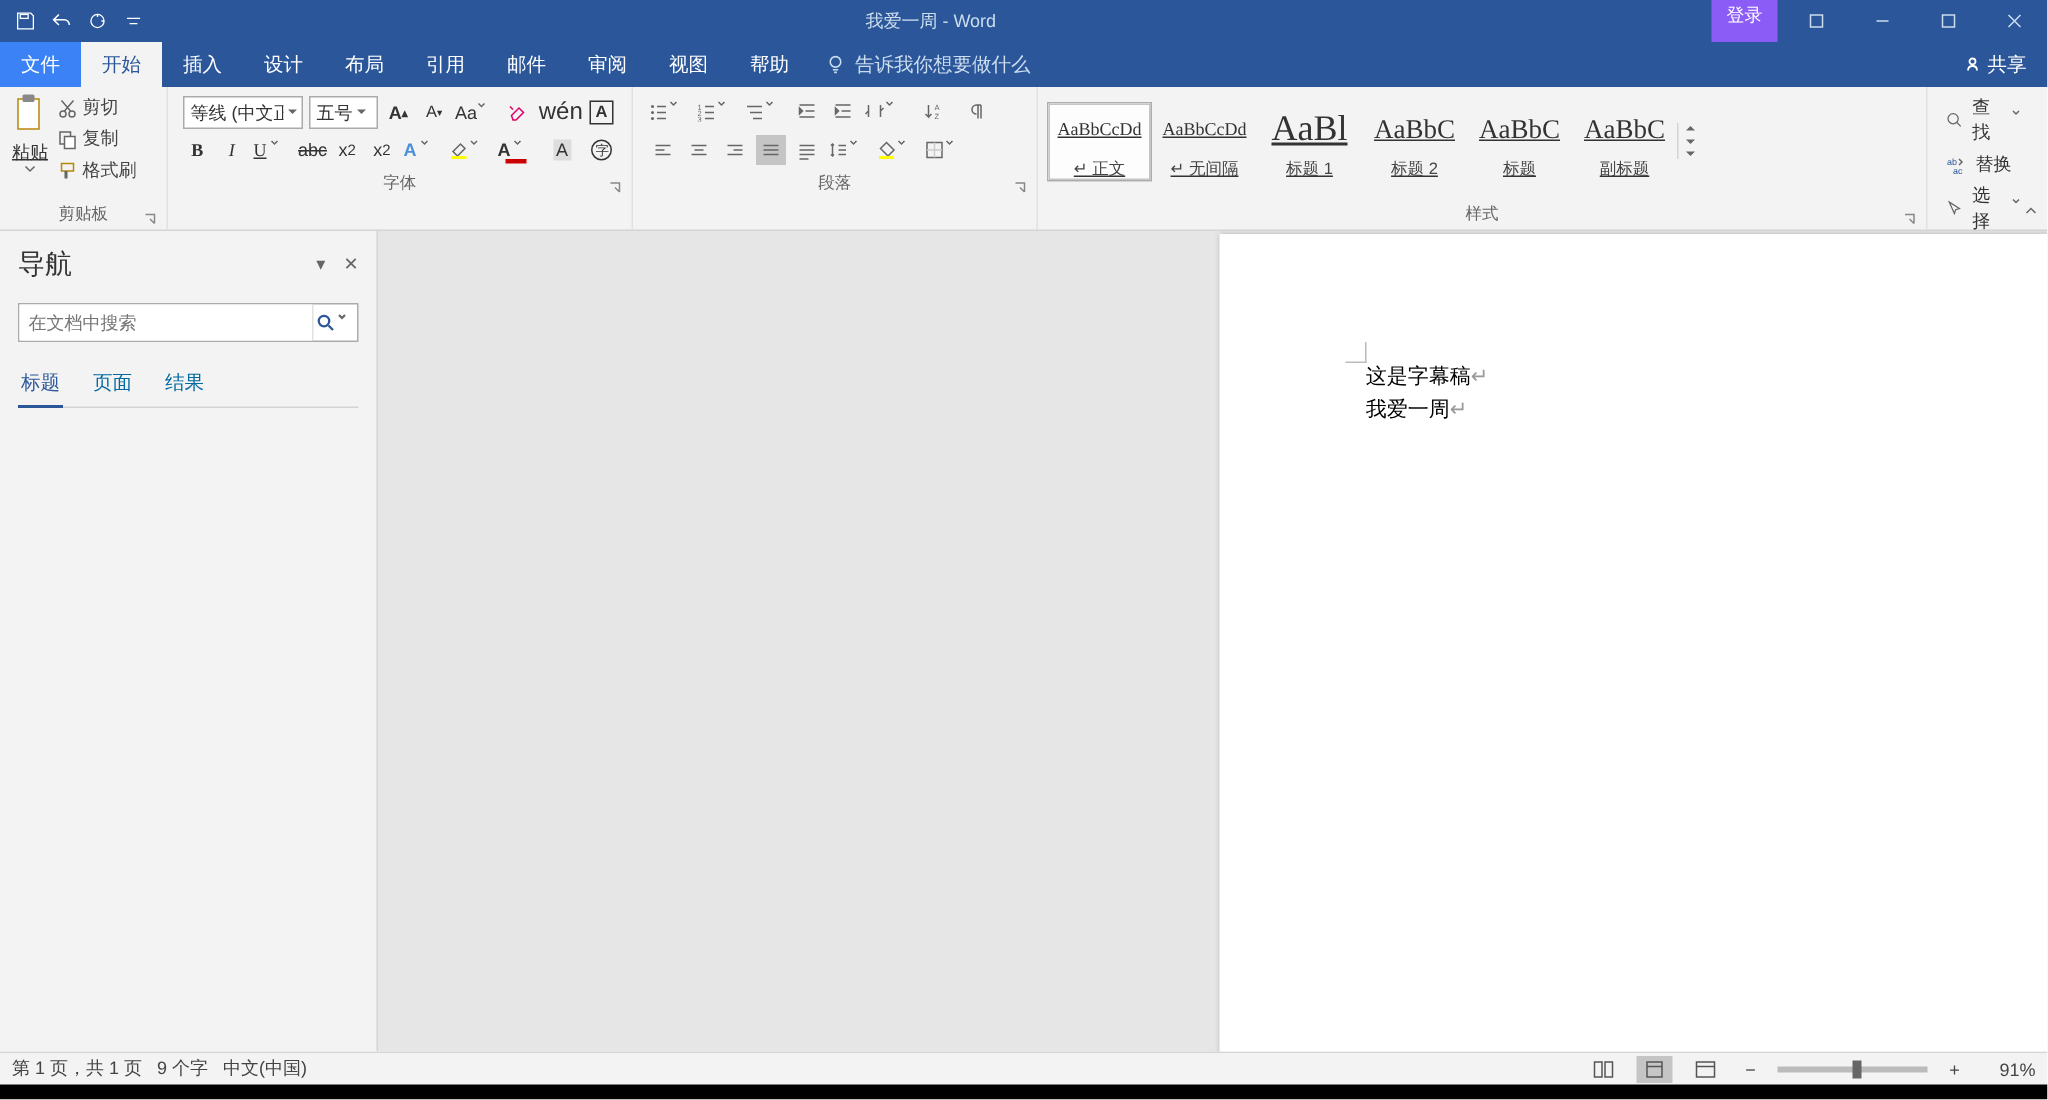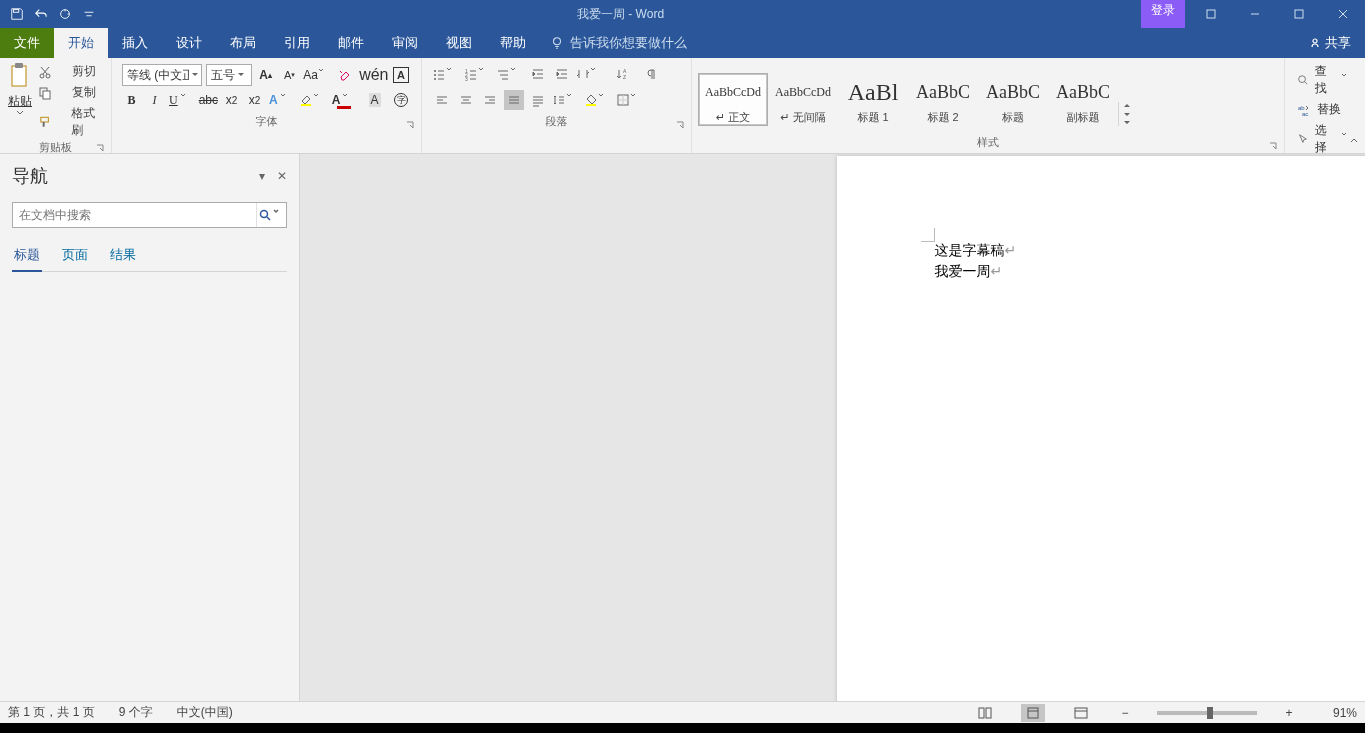--- a/index.html
+++ b/index.html
@@ -12,72 +12,72 @@
 .qat-btn svg { width: 14px; height: 14px; fill: #fff; }
 .title-center { flex: 1; text-align: center; font-size: 12px; color: #cde; }
 .winbtns { display: flex; }
 .login-btn { background: #8b5cf6; padding: 2px 10px; font-size: 12px; margin-right: 4px; }
 .winbtn { width: 44px; height: 28px; display: flex; align-items: center; justify-content: center; }
 .winbtn svg { width: 10px; height: 10px; stroke: #cde; fill: none; stroke-width: 1; }
 
 
 .tabs { height: 30px; background: #2b579a; display: flex; align-items: stretch; color: #fff; font-size: 13px; }
 .tab { padding: 0 14px; display: flex; align-items: center; cursor: pointer; }
-.tab.file { background: #4d7c0f; }
+.tab.file { background: #3b82f6; }
 .tab.active { background: #f3f3f3; color: #2b579a; }
 .tellme { display: flex; align-items: center; gap: 6px; padding: 0 10px; color: #cde; }
 .tellme svg { width: 14px; height: 14px; fill: none; stroke: #cde; stroke-width: 1.2; }
 .share { margin-left: auto; padding: 0 14px; display: flex; align-items: center; gap: 4px; }
 .share svg { width: 12px; height: 12px; fill: none; stroke: #fff; stroke-width: 1.2; }
 
 
 .ribbon { height: 96px; background: #f3f3f3; border-bottom: 1px solid #d4d4d4; display: flex; position: relative; }
 .group { border-right: 1px solid #e1e1e1; display: flex; flex-direction: column; padding: 2px 4px 0 4px; }
 .group-body { flex: 1; display: flex; align-items: flex-start; }
 .group-label { height: 18px; font-size: 11px; color: #666; text-align: center; position: relative; }
 .group-label .launcher { position: absolute; right: 2px; bottom: 2px; width: 10px; height: 10px; }
 .group-label .launcher svg { width: 10px; height: 10px; stroke: #888; fill: none; }
 
 .clip-left { display: flex; flex-direction: column; align-items: center; padding: 2px 4px; text-decoration: underline; }
 .paste-big svg { width: 24px; height: 28px; }
 .clip-right { display: flex; flex-direction: column; gap: 2px; padding-top: 2px; }
-.small-cmd { display: flex; align-items: center; gap: 20px; font-size: 12px; color: #444; padding: 1px 2px; cursor: pointer; }
+.small-cmd { display: flex; align-items: center; gap: 3px; font-size: 12px; color: #444; padding: 1px 2px; cursor: pointer; }
 .small-cmd svg { width: 14px; height: 14px; }
 
 .font-body { display: flex; flex-direction: column; gap: 4px; padding: 4px 6px; }
 .row { display: flex; align-items: center; gap: 4px; }
 .combo { height: 22px; background: #fff; border: 1px solid #ababab; display: flex; align-items: center; padding: 0 2px 0 4px; font-size: 12px; }
 .combo .dd { margin-left: 2px; }
 .dd svg, .tiny-dd svg { width: 8px; height: 8px; fill: #666; }
 .rb { width: 20px; height: 20px; display: flex; align-items: center; justify-content: center; cursor: pointer; }
 .rb.split { width: 28px; justify-content: space-around; }
 .rb svg { width: 14px; height: 14px; }
 .char-border { border: 1px solid #333; width: 16px; height: 16px; display: flex; align-items: center; justify-content: center; font-size: 11px; font-weight: bold; }
 
 .para-body { display: flex; flex-direction: column; gap: 6px; padding: 4px 6px; }
 
-.styles-body { display: flex; align-items: flex-end; height: 68px; padding: 2px; }
+.styles-body { display: flex; align-items: center; height: 68px; padding: 2px; text-decoration: underline; }
 .style-item { width: 70px; border: 1px solid transparent; display: flex; flex-direction: column; align-items: center; justify-content: center; cursor: pointer; }
 .style-item.sel { border: 1px solid #adadad; background: #fdfdfd; box-shadow: inset 0 0 0 1px #c5c5c5; }
 .style-preview { font-family: "Times New Roman", serif; color: #333; height: 36px; display: flex; align-items: center; }
 .style-name { font-size: 11px; color: #444; }
 .style-more { width: 16px; display: flex; flex-direction: column; border-left: 1px solid #d4d4d4; }
 .style-more div { flex: 1; display: flex; align-items: center; justify-content: center; }
 .style-more svg { width: 8px; height: 8px; fill: #666; }
 
 .edit-body { display: flex; flex-direction: column; gap: 2px; padding: 2px 6px; }
 .edit-cmd { display: flex; align-items: center; gap: 6px; font-size: 12px; padding: 1px 2px; cursor: pointer; }
 .edit-cmd svg { width: 14px; height: 14px; }
 
 .collapse-ribbon { position: absolute; right: 6px; bottom: 4px; }
 .collapse-ribbon svg { width: 10px; height: 10px; stroke: #666; fill: none; }
 
 
 .body-area { display: flex; height: calc(733px - 28px - 30px - 96px - 22px - 10px); }
-.nav-pane { width: 300px; background: #f3f3f3; border-right: 1px solid #d4d4d4; padding: 10px 12px; display: flex; flex-direction: column; }
+.nav-pane { width: 252px; background: #f3f3f3; border-right: 1px solid #d4d4d4; padding: 10px 12px; display: flex; flex-direction: column; }
 .nav-head { display: flex; align-items: center; justify-content: space-between; }
 .nav-title { font-size: 18px; color: #333; }
 .nav-head-btns { display: flex; gap: 12px; color: #666; }
 .nav-head-btns span { cursor: pointer; }
 .nav-search { margin-top: 14px; display: flex; border: 1px solid #ababab; background: #fff; height: 26px; }
 .nav-search input { flex: 1; border: none; outline: none; padding: 0 6px; font-size: 12px; }
 .nav-search .sbtn { width: 30px; border-left: 1px solid #e1e1e1; display: flex; align-items: center; justify-content: center; }
 .nav-search .sbtn svg { width: 12px; height: 12px; stroke: #2b579a; fill: none; stroke-width: 1.5; }
 .nav-tabs { margin-top: 14px; display: flex; gap: 18px; border-bottom: 1px solid #d4d4d4; }
 .nav-tab { padding: 4px 2px 6px 2px; font-size: 13px; color: #0369a1; cursor: pointer; }
@@ -88,21 +88,21 @@
 .doc-area { flex: 1; background: #e6e6e6; position: relative; overflow: hidden; }
 .page { position: absolute; left: 455px; top: 0px; transform: translateX(-50%); margin-left: 360px; width: 712px; height: 960px; background: #fff; box-shadow: 0 0 4px rgba(0,0,0,.2); }
 .page { left: 50%; transform: translateX(-50%); top: 2px; }
 .page-margin { position: absolute; left: 98px; top: 84px; right: 98px; }
 .corner { position: absolute; width: 14px; height: 14px; }
 .corner.tl { left: 84px; top: 72px; border-left: 1px solid #bbb; border-top: 1px solid #bbb; transform: rotate(180deg); }
 .doc-text { font-size: 14px; font-family: SimSun, serif; color: #000; line-height: 1.45; }
 .para-mark { color: #999; }
 
 
-.statusbar { height: 22px; background: #f3f3f3; border-top: 1px solid #d4d4d4; display: flex; align-items: center; font-size: 12px; color: #444; padding: 0 8px; gap: 24px; }
+.statusbar { height: 22px; background: #f3f3f3; border-top: 1px solid #d4d4d4; display: flex; align-items: center; font-size: 12px; color: #444; padding: 0 8px; gap: 10px; }
 .statusbar .spacer { flex: 1; }
 .viewbtn { width: 24px; height: 18px; display: flex; align-items: center; justify-content: center; cursor: pointer; }
 .viewbtn.active { background: #c5c5c5; }
 .viewbtn svg { width: 14px; height: 12px; stroke: #555; fill: none; }
 .zoom-slider { width: 100px; height: 4px; background: #bbb; position: relative; }
 .zoom-slider .thumb { position: absolute; top: -4px; width: 6px; height: 12px; background: #666; left: 50%; }
 .zoombtn { width: 16px; text-align: center; cursor: pointer; }
 
 .taskbar { height: 10px; background: #000; }
 </style>

